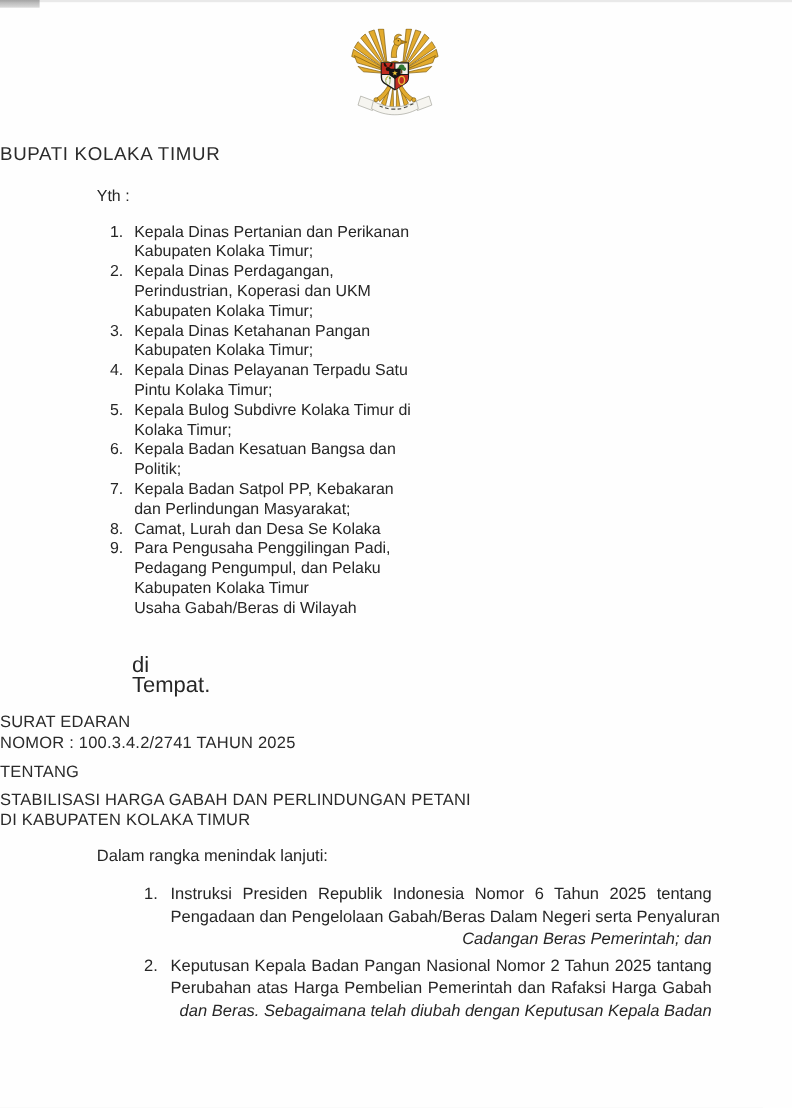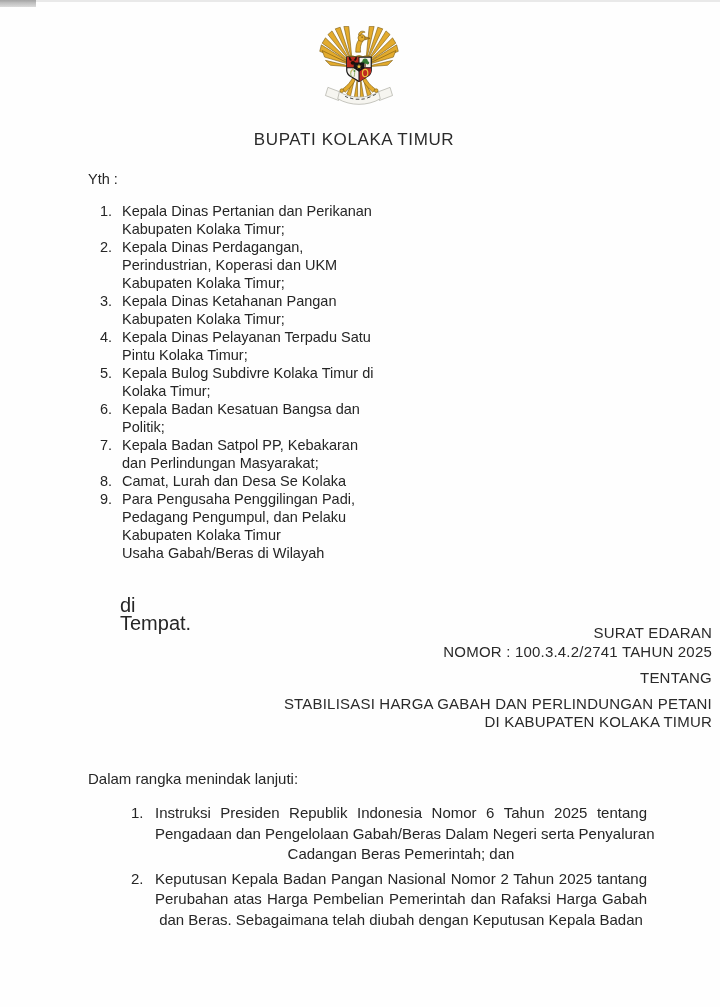--- a/index.html
+++ b/index.html
@@ -20,53 +20,53 @@
   }
   .scan-edge-top {
     position:absolute; left:0; top:0; width:720px; height:2px;
     background:#e9e9e9;
   }
   .emblem {
     position:absolute; left:318px; top:26px; width:82px; height:90px;
   }
   .org-title {
     position:absolute; left:0; top:130px; width:708px;
-    text-align:center; font-size:17px; letter-spacing:.6px; color:#2a2a2a;
+    text-align:left; font-size:17px; letter-spacing:.6px; color:#2a2a2a;
   }
   .yth { position:absolute; left:88px; top:171px; font-size:14.5px; }
   .recipients {
     position:absolute; left:100px; top:202px; width:360px;
     font-size:14.5px; line-height:18px;
   }
   .rrow { display:flex; }
   .rnum { width:22px; flex:0 0 22px; }
   .rtext { width:330px; }
   .rtext div { white-space:nowrap; }
   .di-block {
     position:absolute; left:120px; top:596px;
     font-size:20px; line-height:18px;
   }
   .heading {
-    position:absolute; left:0; top:623px; width:712px;
-    text-align:right; font-size:15px; line-height:19px; letter-spacing:.2px;
+    position:absolute; left:0; top:647px; width:712px;
+    text-align:left; font-size:15px; line-height:19px; letter-spacing:.2px;
     color:#2a2a2a;
   }
   .heading .gap1 { margin-top:7px; }
   .heading .gap2 { margin-top:8px; line-height:18px; }
   .heading .tight { line-height:18px; }
   .intro { position:absolute; left:88px; top:770px; font-size:15px; }
   .body-list {
     position:absolute; left:131px; top:803px; width:520px;
     font-size:15px; line-height:20.5px;
   }
   .brow { display:flex; margin-bottom:4px; }
   .bnum { width:24px; flex:0 0 24px; }
   .btext { width:492px; }
   .jl { text-align:justify; text-align-last:justify; white-space:nowrap; }
-  .ll { text-align:center; white-space:nowrap; }
+  .ll { text-align:right; white-space:nowrap;font-style:italic; }
 </style>
 </head>
 <body>
 
 <div class="page">
 
   <div class="scan-edge-top"></div>
   <div class="scan-artifact"></div>
 
   <div class="emblem">

